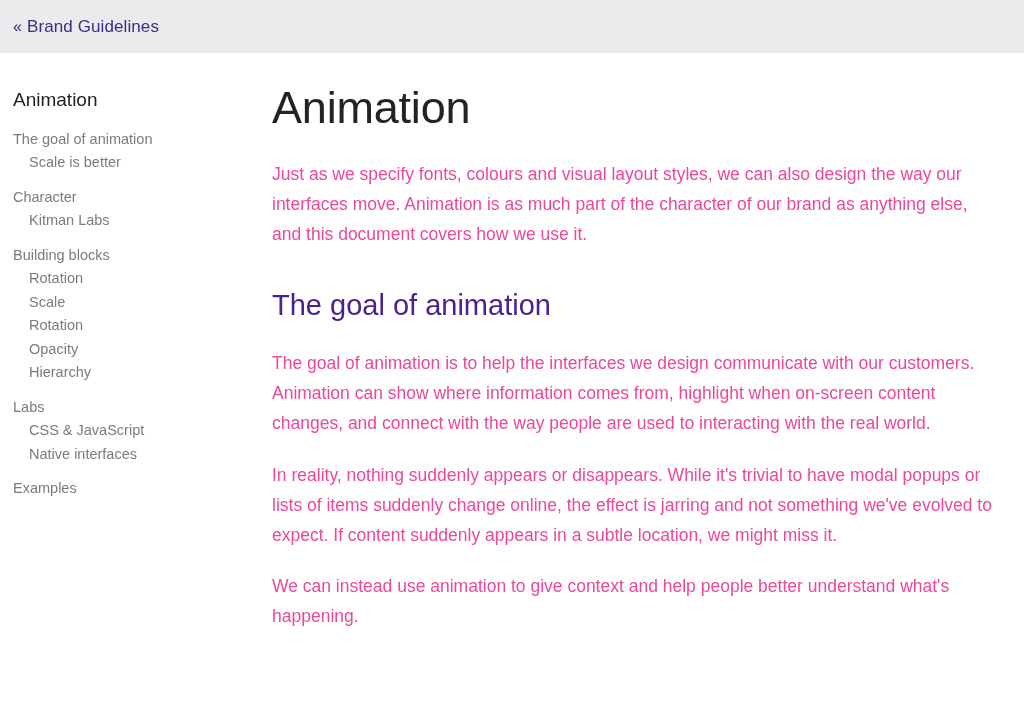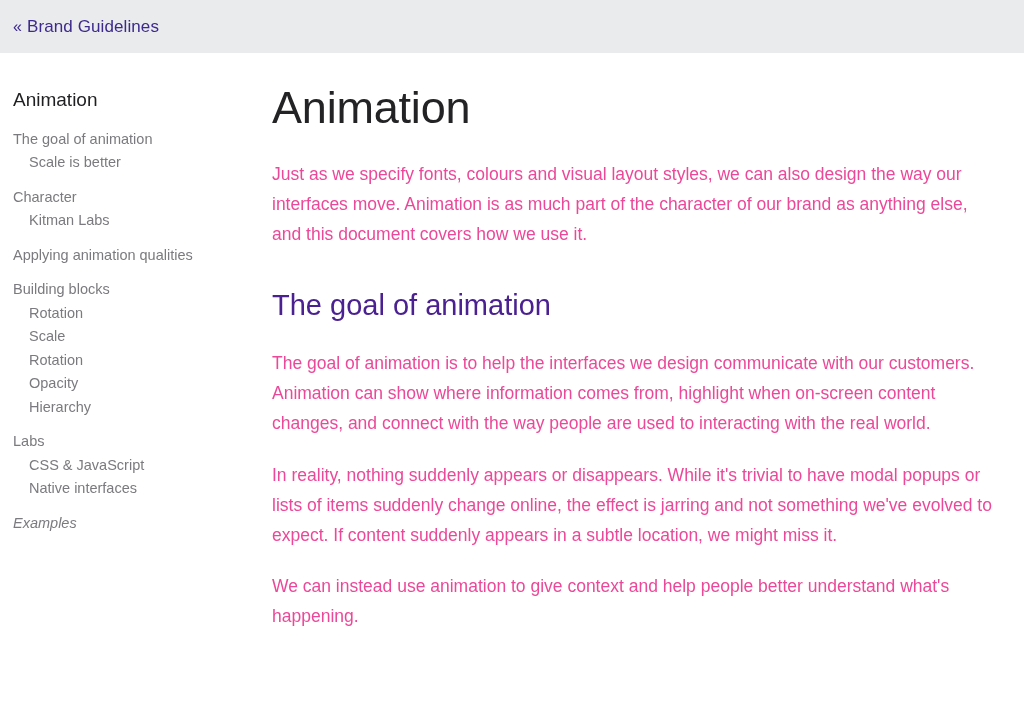--- a/index.html
+++ b/index.html
@@ -54,21 +54,21 @@
     padding: 36px 12px 0 13px;
   }
   .sidebar-title {
     font-size: 19px;
     color: #1f1f22;
     margin: 0 0 16px 0;
     font-weight: 400;
     line-height: 1.2;
   }
   .nav-group { margin-bottom: 11px; }
-  .nav-group:last-child { margin-bottom: 8px; font-style: italic; }
+  .nav-group:last-child { margin-bottom: 8px; }
   .nav-item {
     display: block;
     font-size: 14.5px;
     color: #7b7b7f;
     text-decoration: none;
     line-height: 1.62;
     cursor: pointer;
     white-space: nowrap;
   }
   .nav-item.sub { padding-left: 16px; }
@@ -120,23 +120,20 @@
     <div id="nav-groups">
         <div class="nav-group">
           <a href="#" class="nav-item">The goal of animation</a>
           <a href="#" class="nav-item sub">Scale is better</a>
         </div>
         <div class="nav-group">
           <a href="#" class="nav-item">Character</a>
           <a href="#" class="nav-item sub">Kitman Labs</a>
         </div>
         <div class="nav-group">
-          <a href="#" class="nav-item">Applying animation qualities</a>
-        </div>
-        <div class="nav-group">
           <a href="#" class="nav-item">Building blocks</a>
           <a href="#" class="nav-item sub">Rotation</a>
           <a href="#" class="nav-item sub">Scale</a>
           <a href="#" class="nav-item sub">Rotation</a>
           <a href="#" class="nav-item sub">Opacity</a>
           <a href="#" class="nav-item sub">Hierarchy</a>
         </div>
         <div class="nav-group">
           <a href="#" class="nav-item">Labs</a>
           <a href="#" class="nav-item sub">CSS &amp; JavaScript</a>

